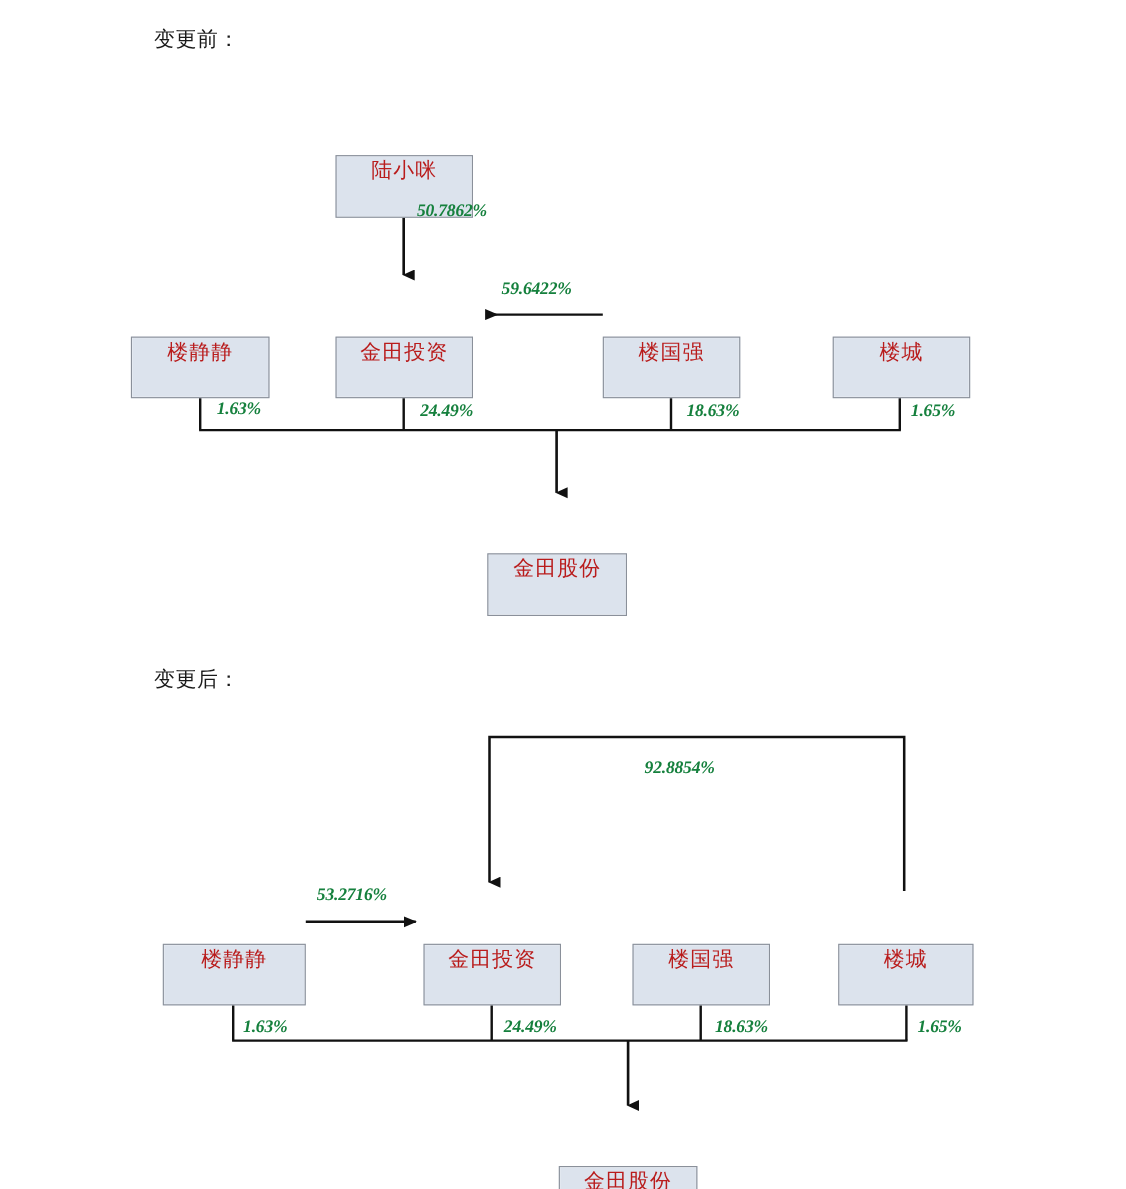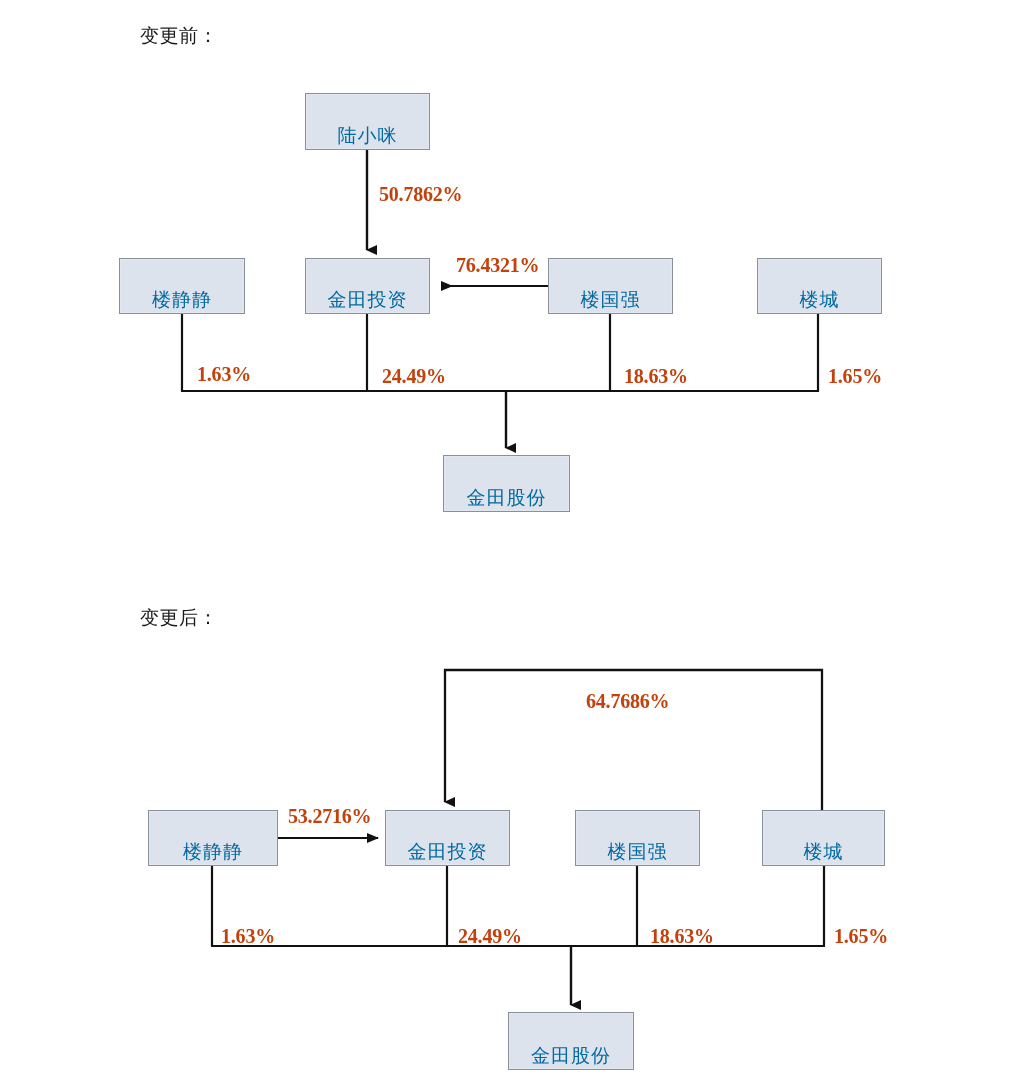--- a/index.html
+++ b/index.html
@@ -39,36 +39,38 @@
     letter-spacing: 0.5px;
     white-space: nowrap;
     color: #1a1a1a;
   }
   .node {
     position: absolute;
     box-sizing: border-box;
     background: #dce3ed;
     border: 1.6px solid #8a909a;
     display: flex;
-    align-items: flex-end;
+    align-items: flex-start;
     justify-content: center;
     font-size: 19px;
     font-family: "Liberation Serif", "DejaVu Serif", serif;
-    color: #0369a1;
+    color: #b91c1c;
     letter-spacing: 1px;
     box-shadow: 0 0 0 0.5px rgba(255,255,255,0.4) inset;
+    margin-top: 48px;
   }
   .edge-label {
     position: absolute;
-    font-size: 20px;
+    font-size: 16px;
     font-family: "Liberation Serif", "DejaVu Serif", serif;
     font-weight: bold;
-    color: #c2410c;
+    color: #15803d;
     white-space: nowrap;
     letter-spacing: -0.2px;
+    font-style: italic;
   }
 </style>
 </head>
 <body>
 
 <div class="canvas">
 
   <svg class="wires" viewBox="0 0 1024 1081">
     <defs>
       <marker id="arrowDown" markerWidth="14" markerHeight="12" refX="5" refY="10" orient="auto" markerUnits="userSpaceOnUse">
@@ -138,21 +140,21 @@
   <div class="node" style="left:757px; top:258px; width:125px; height:56px;">
     <span>楼城</span>
   </div>
 
   <div class="node" style="left:443px; top:455px; width:127px; height:57px;">
     <span>金田股份</span>
   </div>
 
   <div class="edge-label" style="left:379px; top:183px;">50.7862%</div>
 
-  <div class="edge-label" style="left:456px; top:254px;">76.4321%</div>
+  <div class="edge-label" style="left:456px; top:254px;">59.6422%</div>
 
   <div class="edge-label" style="left:197px; top:363px;">1.63%</div>
 
   <div class="edge-label" style="left:382px; top:365px;">24.49%</div>
 
   <div class="edge-label" style="left:624px; top:365px;">18.63%</div>
 
   <div class="edge-label" style="left:828px; top:365px;">1.65%</div>
 
   <div class="section-label" style="left:140px; top:605px;text-align:center;">变更后：</div>
@@ -170,21 +172,21 @@
   </div>
 
   <div class="node" style="left:762px; top:810px; width:123px; height:56px;">
     <span>楼城</span>
   </div>
 
   <div class="node" style="left:508px; top:1012px; width:126px; height:58px;">
     <span>金田股份</span>
   </div>
 
-  <div class="edge-label" style="left:586px; top:690px;">64.7686%</div>
+  <div class="edge-label" style="left:586px; top:690px;">92.8854%</div>
 
   <div class="edge-label" style="left:288px; top:805px;">53.2716%</div>
 
   <div class="edge-label" style="left:221px; top:925px;">1.63%</div>
 
   <div class="edge-label" style="left:458px; top:925px;">24.49%</div>
 
   <div class="edge-label" style="left:650px; top:925px;">18.63%</div>
 
   <div class="edge-label" style="left:834px; top:925px;">1.65%</div>

